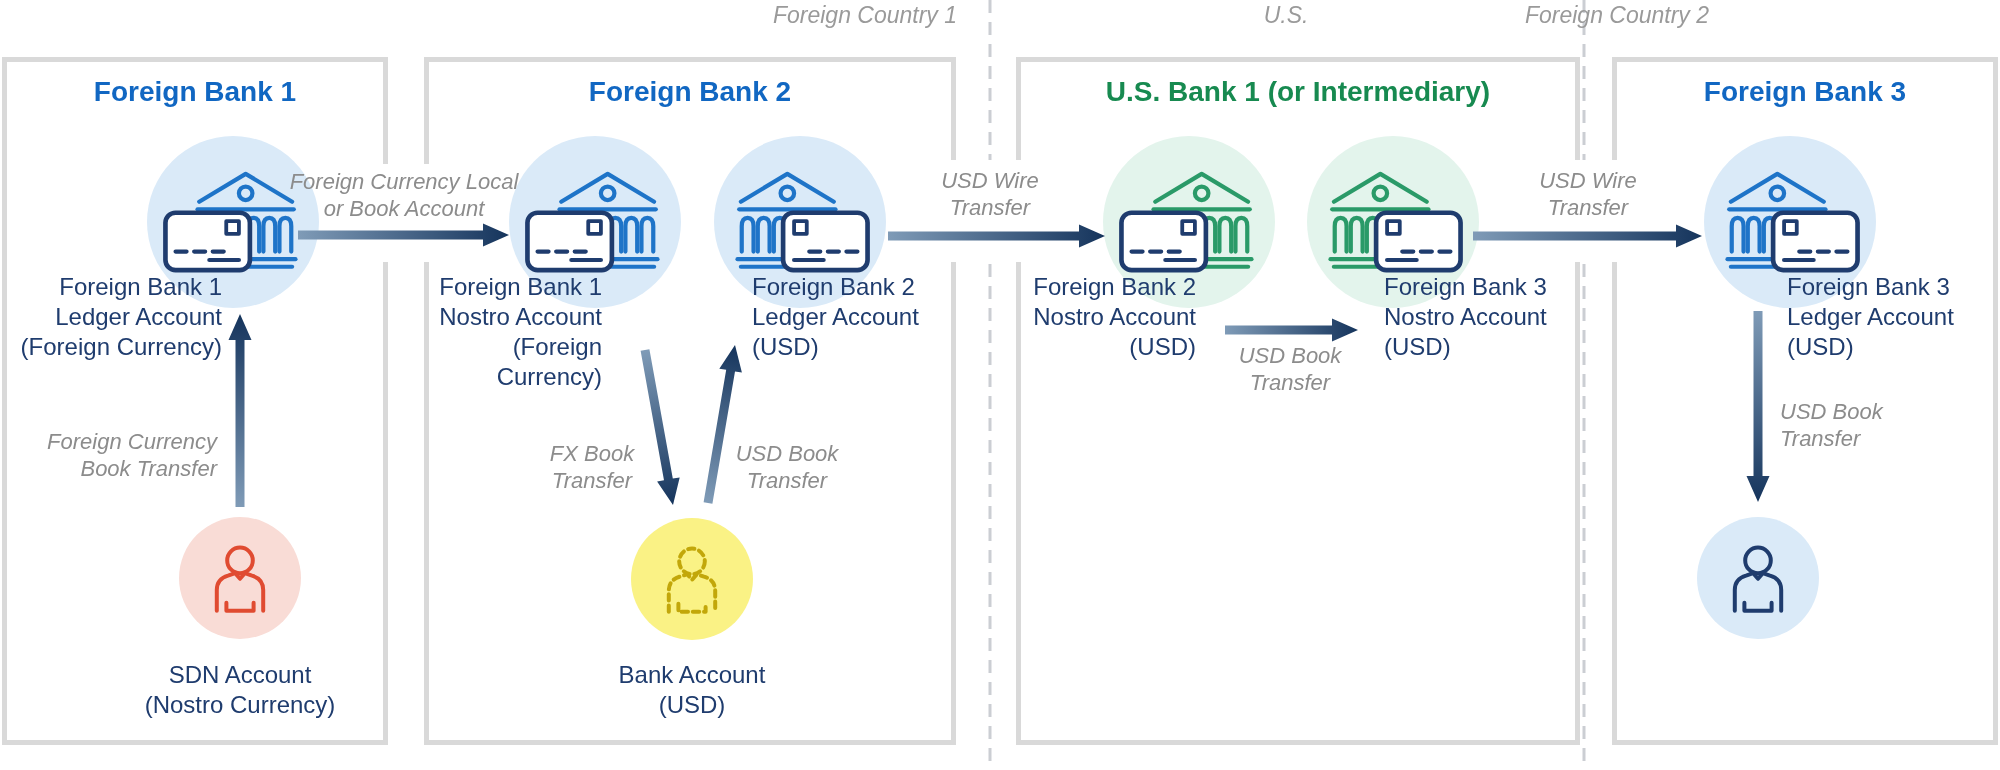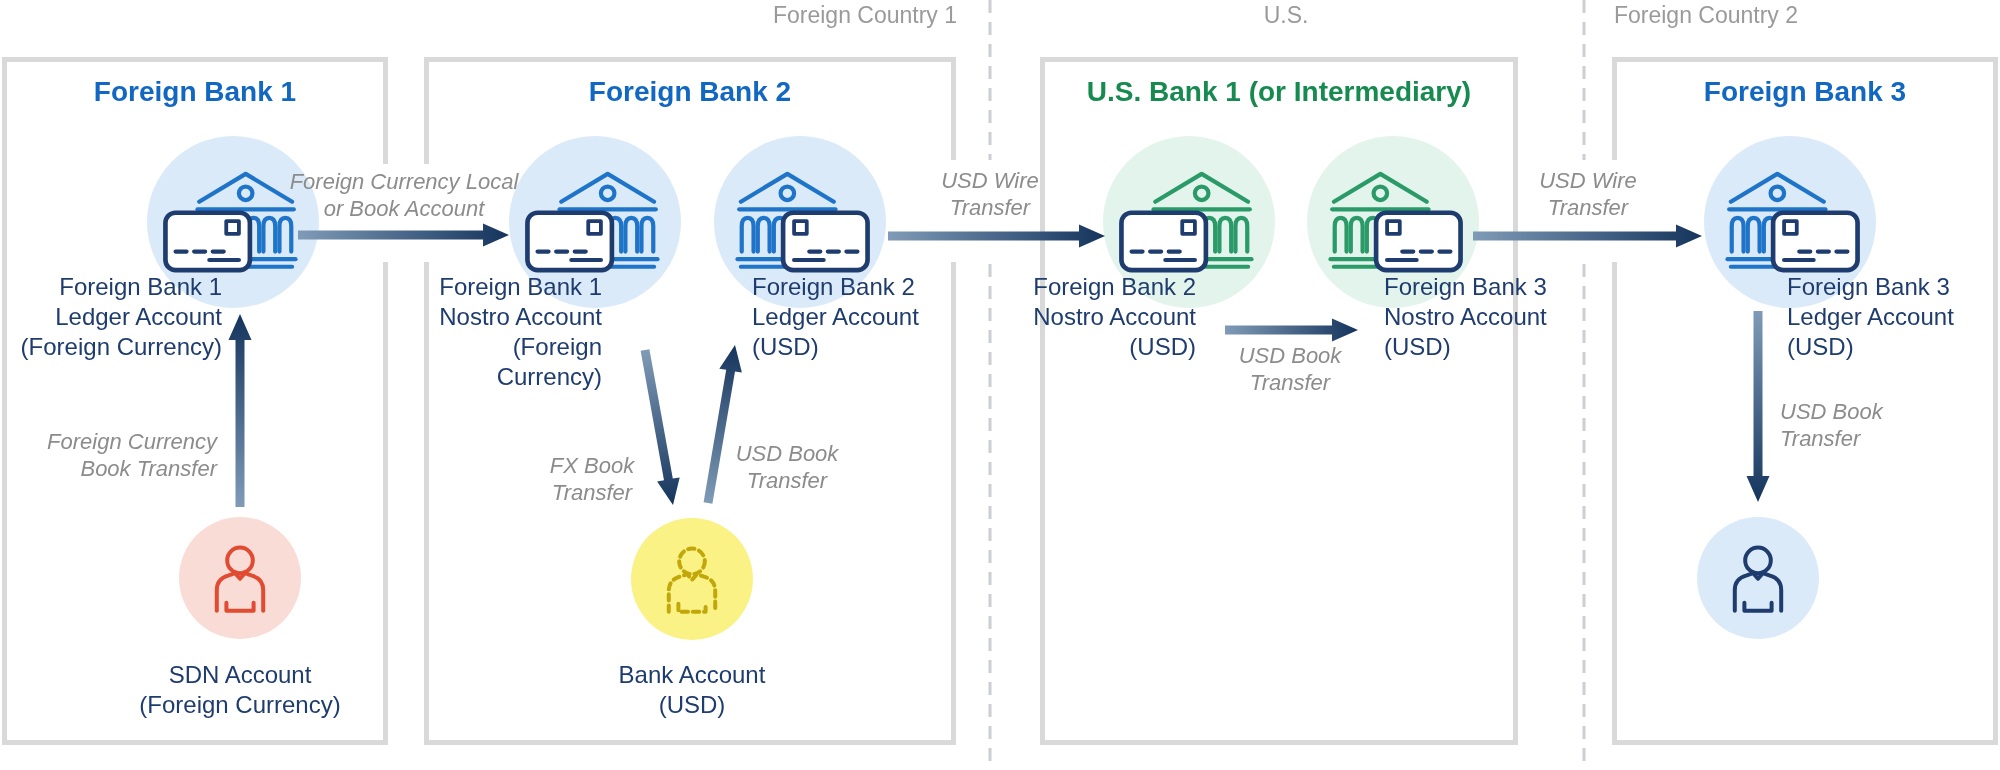--- a/index.html
+++ b/index.html
@@ -6,21 +6,21 @@
   .canvas{
     position:relative;width:2000px;height:770px;background:#fff;
     font-family:"Liberation Sans",sans-serif;overflow:hidden;
   }
   .layer{position:absolute;left:0;top:0;width:2000px;height:770px;}
   .z1{z-index:1}.z5{z-index:5}
 
   
   .region-label{
     position:absolute;top:2px;width:300px;text-align:center;
-    font-size:23px;color:var(--region-gray,#9A9A9A);
+    font-size:23px;font-style:italic;color:var(--region-gray,#9A9A9A);
     z-index:6;white-space:pre-line;line-height:26px;
   }
 
   
   .bank-box{
     position:absolute;top:57px;height:688px;background:#fff;
     border:5px solid var(--box-border,#D9D9D9);box-sizing:border-box;z-index:2;
   }
   .box-title{
     position:absolute;top:14px;left:0;width:100%;text-align:center;
@@ -122,29 +122,29 @@
 
 <div class="canvas">
 
   <svg class="layer z1">
     <line x1="990" y1="0" x2="990" y2="770" stroke="#CBCED3" stroke-width="3" stroke-dasharray="13 9"></line>
     <line x1="1584" y1="0" x2="1584" y2="770" stroke="#CBCED3" stroke-width="3" stroke-dasharray="13 9"></line>
   </svg>
 
   <div class="region-label" style="left:715px">Foreign Country 1</div>
   <div class="region-label" style="left:1136px">U.S.</div>
-  <div class="region-label" style="left:1556px">Foreign Country 2</div>
+  <div class="region-label" style="left:1467px">Foreign Country 2</div>
 
   <div class="bank-box" style="left:2px;width:386px">
     <div class="box-title">Foreign Bank 1</div>
   </div>
   <div class="bank-box" style="left:424px;width:532px">
     <div class="box-title">Foreign Bank 2</div>
   </div>
-  <div class="bank-box" style="left:1040px;width:478px">
+  <div class="bank-box" style="left:1016px;width:564px">
     <div class="box-title green">U.S. Bank 1 (or Intermediary)</div>
   </div>
   <div class="bank-box" style="left:1612px;width:386px">
     <div class="box-title">Foreign Bank 3</div>
   </div>
 
   <div class="circle bank-circle" style="left:147px">
     <svg class="bank-icon" style="--bldg:var(--building-blue,#1E74C8);--card:var(--card-navy,#1F3C6E)">
         <use href="#bank-left"></use>
       </svg>
@@ -205,21 +205,21 @@
 Nostro Account
 (USD)</div>
   <div class="acct-label" style="left:1384px;top:272px;width:300px">Foreign Bank 3
 Nostro Account
 (USD)</div>
   <div class="acct-label" style="left:1787px;top:272px;width:300px">Foreign Bank 3
 Ledger Account
 (USD)</div>
 
   <div class="person-label" style="left:80px;top:660px">SDN Account
-(Foreign Currency)</div>
+(Nostro Currency)</div>
   <div class="person-label" style="left:532px;top:660px">Bank Account
 (USD)</div>
 
   <svg class="layer z5">
     <defs>
       <linearGradient id="g1" gradientUnits="userSpaceOnUse" x1="240" y1="507" x2="240" y2="314">
         <stop offset="0" stop-color="#7F9BB7"></stop>
           <stop offset="1" stop-color="#15345C"></stop>
       </linearGradient>
       <linearGradient id="g2" gradientUnits="userSpaceOnUse" x1="298" y1="235" x2="509" y2="235">
@@ -265,21 +265,21 @@
     <path d="M1473,231.5 H1676 V224.5 L1702,236 L1676,247.5 V240.5 H1473 Z" fill="url(#g7)"></path>
     <path d="M1753.5,311 H1762.5 V476 H1769.5 L1758,502 L1746.5,476 H1753.5 Z" fill="url(#g8)"></path>
   </svg>
 
   <div class="transfer-label r" style="right:1783px;top:428px;width:220px">Foreign Currency
 Book Transfer</div>
   <div class="transfer-label c" style="left:244px;top:168px;width:320px">Foreign Currency Local
 or Book Account</div>
   <div class="transfer-label c" style="left:890px;top:167px;width:200px">USD Wire
 Transfer</div>
-  <div class="transfer-label c" style="left:517px;top:452px;width:150px">FX Book
+  <div class="transfer-label c" style="left:517px;top:440px;width:150px">FX Book
 Transfer</div>
   <div class="transfer-label c" style="left:712px;top:440px;width:150px">USD Book
 Transfer</div>
   <div class="transfer-label c" style="left:1210px;top:342px;width:160px">USD Book
 Transfer</div>
   <div class="transfer-label c" style="left:1488px;top:167px;width:200px">USD Wire
 Transfer</div>
   <div class="transfer-label" style="left:1780px;top:398px;width:180px">USD Book
 Transfer</div>
 

